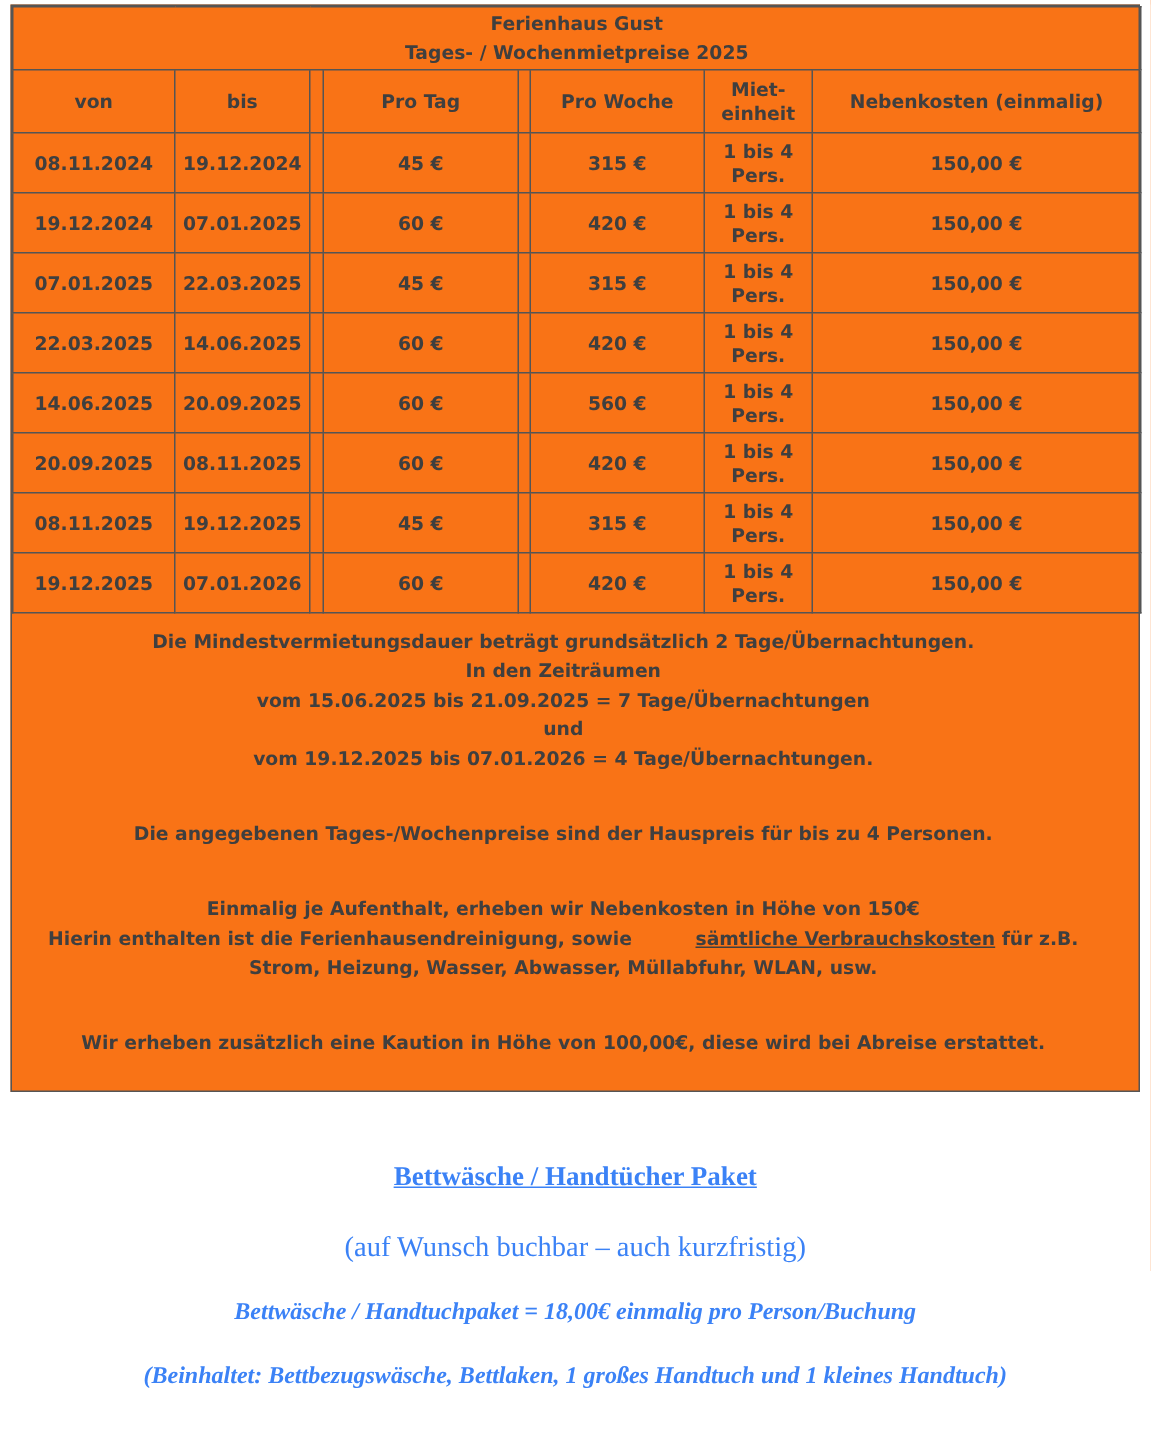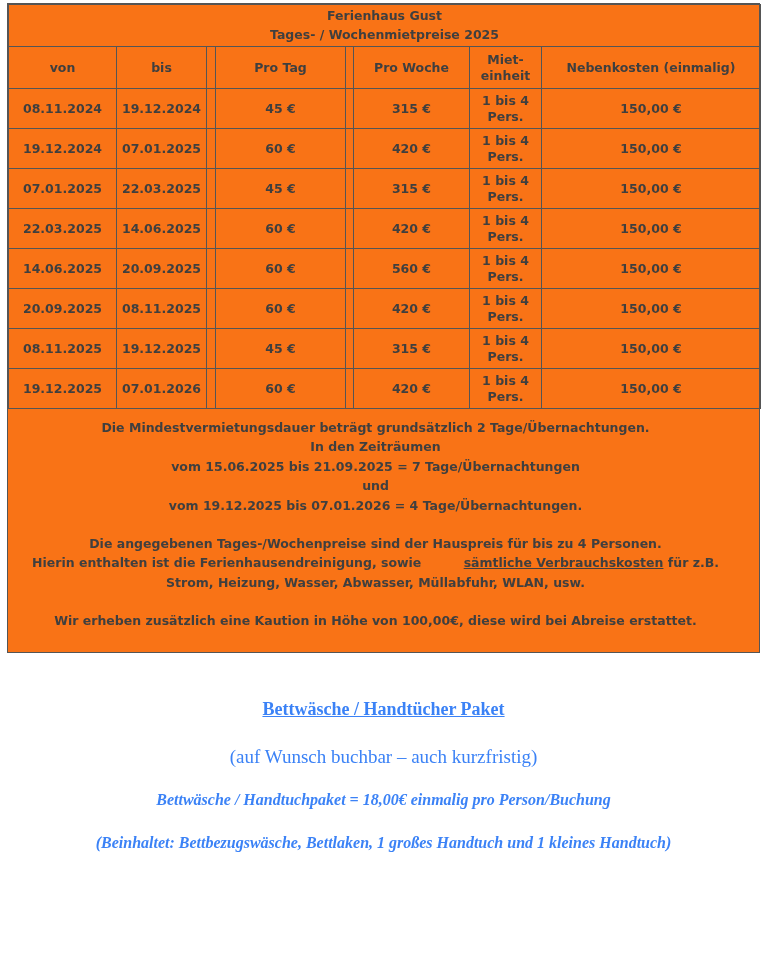--- a/index.html
+++ b/index.html
@@ -64,21 +64,21 @@
     padding: 9px 32px 22px 16px;
     text-align: center;
     font-size: 12.5px;
     font-weight: bold;
     line-height: 1.55;
   }
   .notes p {
     margin: 0;
   }
   .notes p.gap-before {
-    margin-top: 19px;
+    margin-top: 31px;
   }
   .notes .ul {
     text-decoration: underline;
     margin-left: 38px;
   }
   .bedding {
     margin-top: 46px;
     text-align: center;
     font-family: "Liberation Serif", "DejaVu Serif", serif;
     color: #3b82f6;
@@ -230,20 +230,21 @@
         </tbody>
     </table>
 
     <div class="notes">
       <p>Die Mindestvermietungsdauer beträgt grundsätzlich 2 Tage/Übernachtungen.</p>
       <p>In den Zeiträumen</p>
       <p>vom 15.06.2025 bis 21.09.2025 = 7 Tage/Übernachtungen</p>
       <p>und</p>
       <p>vom 19.12.2025 bis 07.01.2026 = 4 Tage/Übernachtungen.</p>
       <p class="gap-before">Die angegebenen Tages-/Wochenpreise sind der Hauspreis für bis zu 4 Personen.</p>
+      <p class="gap-before">Einmalig je Aufenthalt, erheben wir Nebenkosten in Höhe von 150€</p>
       <p><span>Hierin enthalten ist die Ferienhausendreinigung, sowie </span><span class="ul">sämtliche Verbrauchskosten</span><span> für z.B. Strom, Heizung, Wasser, Abwasser, Müllabfuhr, WLAN, usw.</span></p>
       <p class="gap-before">Wir erheben zusätzlich eine Kaution in Höhe von 100,00€, diese wird bei Abreise erstattet.</p>
     </div>
 
   </div>
 
   <div class="bedding">
     <p class="bedding-title">Bettwäsche / Handtücher Paket</p>
     <p class="bedding-subtitle">(auf Wunsch buchbar – auch kurzfristig)</p>
     <p class="bedding-price">Bettwäsche / Handtuchpaket = 18,00€ einmalig pro Person/Buchung</p>

